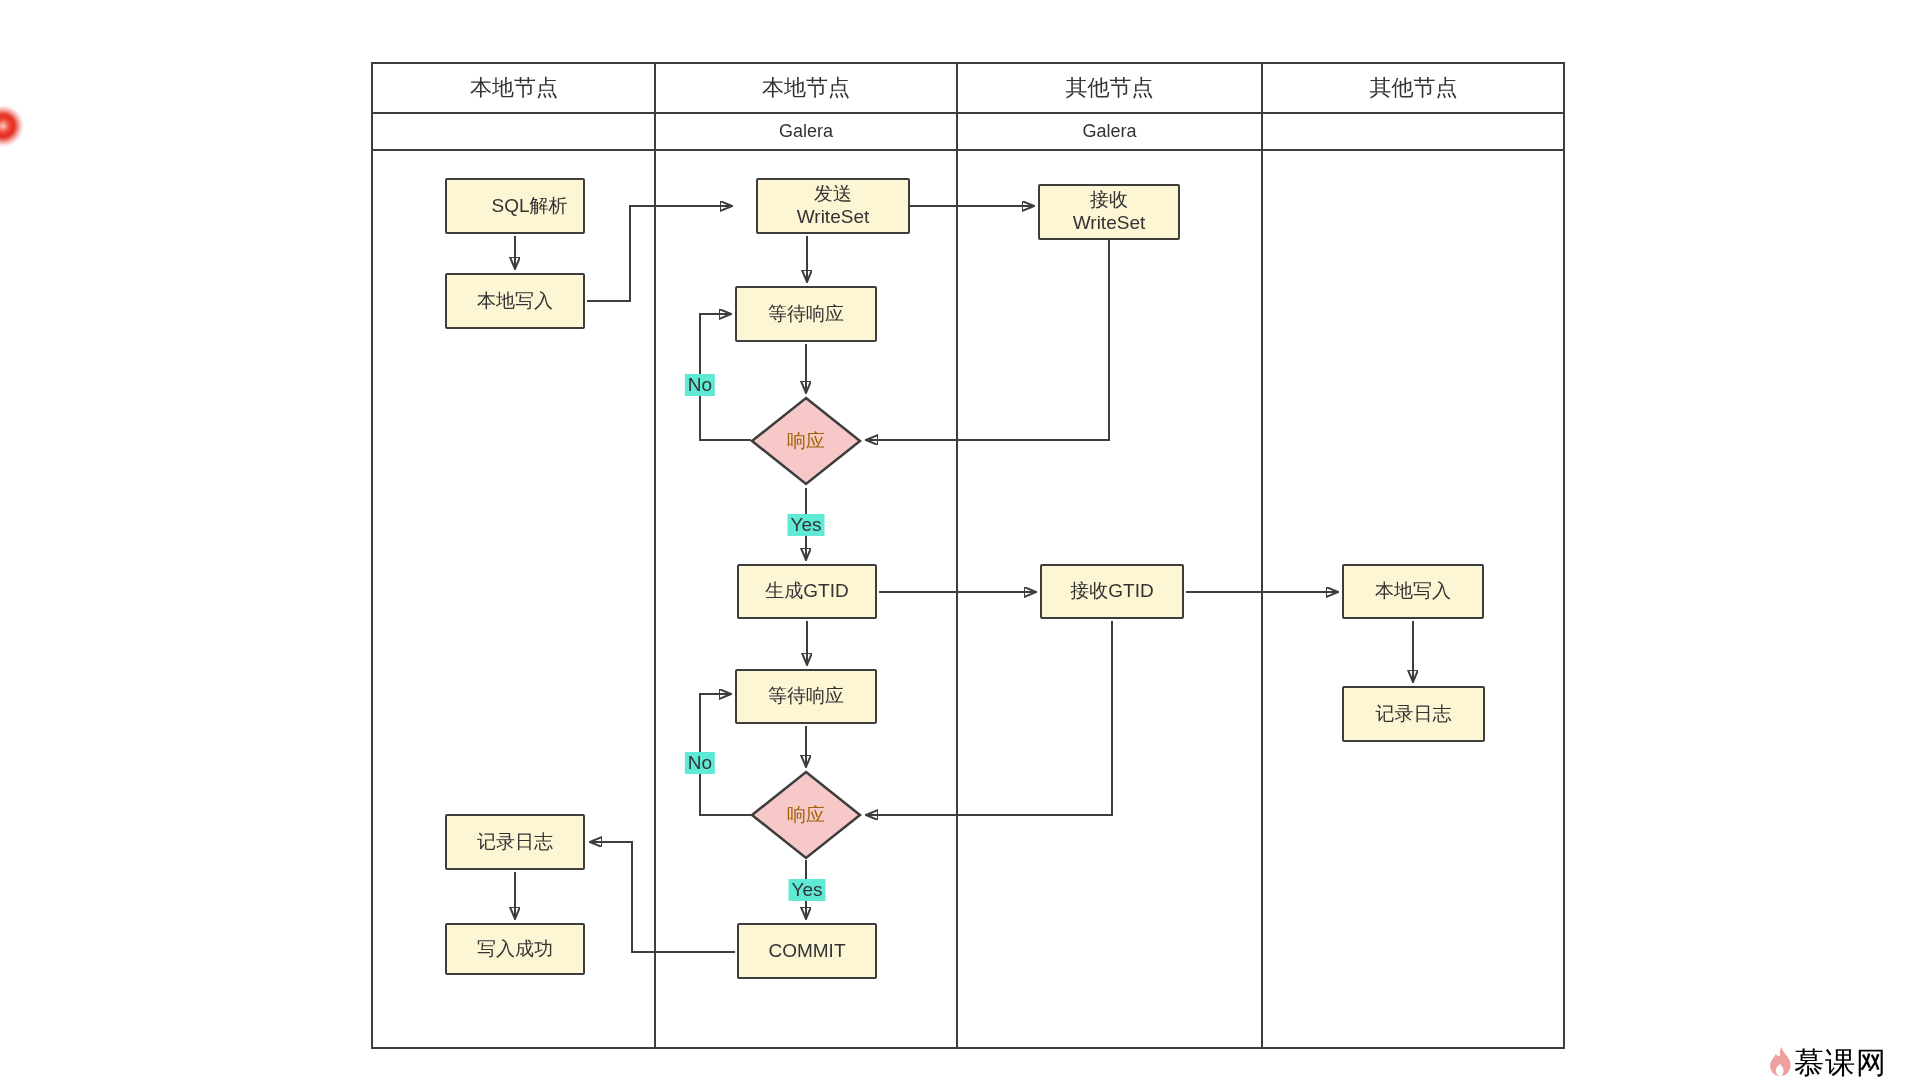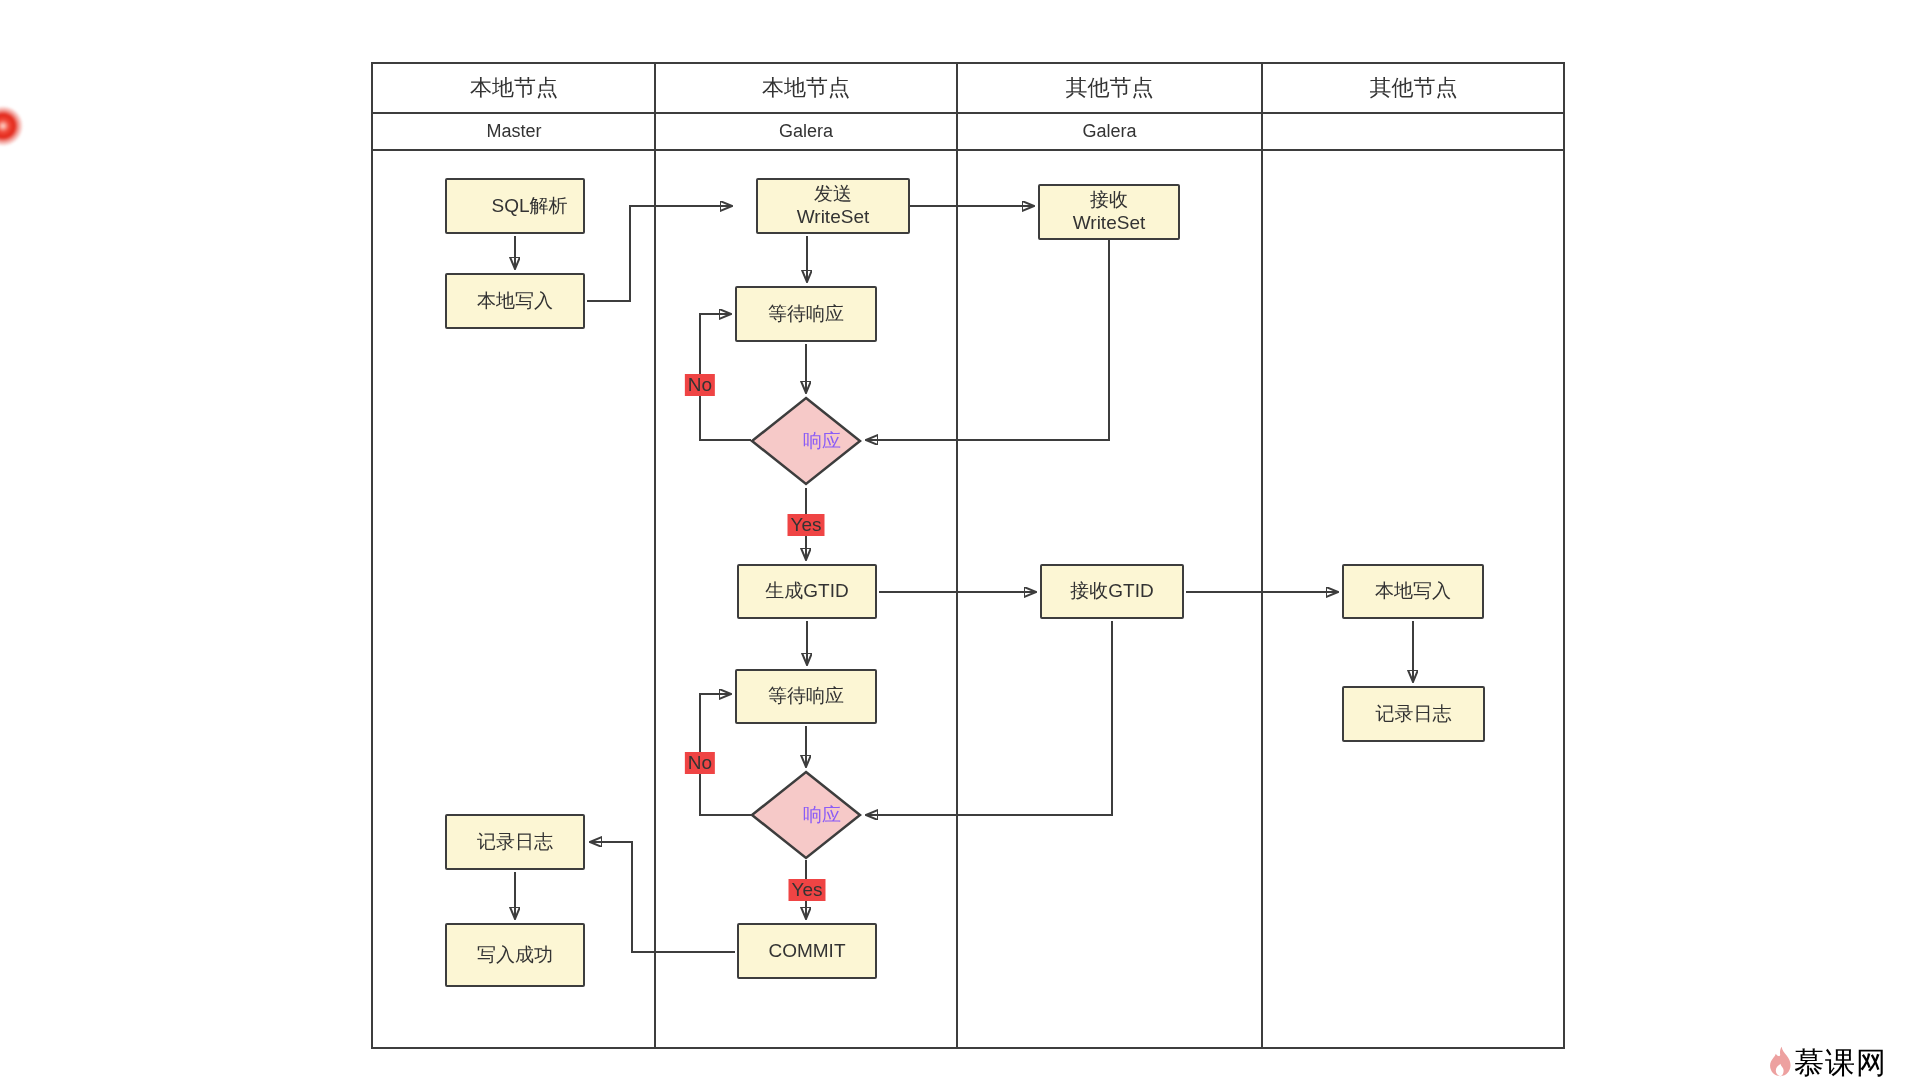--- a/index.html
+++ b/index.html
@@ -15,24 +15,24 @@
   .hdr{position:absolute;display:flex;align-items:center;justify-content:center;
     color:#333333;}
   .hdr.row1{top:52px;height:48px;font-size:22px;}
   .hdr.row2{top:102px;height:35px;font-size:18px;}
   
   .node{position:absolute;background:#fcf6d4;border:2px solid #3d3d3d;border-radius:2px;
     box-sizing:border-box;display:flex;align-items:center;justify-content:center;
     text-align:center;font-size:19px;line-height:1.2;color:#333333;white-space:pre-line;}
   .diamond{position:absolute;width:112px;height:90px;}
   .diamond svg{position:absolute;left:0;top:0;}
-  .diamond .dlabel{position:absolute;left:16px;top:0;width:100%;height:100%;
-    display:flex;align-items:center;justify-content:center;font-size:19px;color:#8b5cf6;}
+  .diamond .dlabel{position:absolute;left:0;top:0;width:100%;height:100%;
+    display:flex;align-items:center;justify-content:center;font-size:19px;color:#a16207;}
   
-  .elbl{position:absolute;transform:translate(-50%,-50%);background:#ef4444;
+  .elbl{position:absolute;transform:translate(-50%,-50%);background:#5eead4;
     padding:0 3px;font-size:19px;color:#333333;}
   
   .edges{position:absolute;left:0;top:0;}
   .edges path{fill:none;stroke:#3d3d3d;stroke-width:2px;}
   
   .reddot{position:absolute;left:-17px;top:94px;width:40px;height:40px;border-radius:50%;
     background:radial-gradient(circle,#ffd9cf 0%,#f0493a 22%,#e2281a 40%,
       rgba(226,40,26,0.45) 55%,rgba(226,40,26,0) 72%);
     filter:blur(1px);}
   
@@ -52,21 +52,20 @@
   <div class="vline" style="left:956px;"></div>
   <div class="vline" style="left:1261px;"></div>
   <div class="hline" style="top:100px;"></div>
   <div class="hline" style="top:137px;"></div>
 
   <div class="hdr row1" style="left:373px;width:282px;">本地节点</div>
   <div class="hdr row1" style="left:655px;width:302px;">本地节点</div>
   <div class="hdr row1" style="left:957px;width:305px;">其他节点</div>
   <div class="hdr row1" style="left:1262px;width:303px;">其他节点</div>
 
-  <div class="hdr row2" style="left:373px;width:282px;">Master</div>
   <div class="hdr row2" style="left:655px;width:302px;">Galera</div>
   <div class="hdr row2" style="left:957px;width:305px;">Galera</div>
 
   <svg class="edges" width="1920" height="1080">
     <defs>
       <marker id="ah" markerUnits="userSpaceOnUse" markerWidth="13" markerHeight="11" refX="12" refY="5" orient="auto">
         <path d="M0,0 L12,5 L0,10 Z" fill="#3d3d3d" stroke="none"></path>
       </marker>
     </defs>
     <path d="M515,224 L515,257" marker-end="url(#ah)"></path>
@@ -85,21 +84,21 @@
     <path d="M751,803 L700,803 L700,682 L731,682" marker-end="url(#ah)"></path>
     <path d="M806,848 L806,907" marker-end="url(#ah)"></path>
     <path d="M735,940 L632,940 L632,830 L590,830" marker-end="url(#ah)"></path>
     <path d="M515,860 L515,907" marker-end="url(#ah)"></path>
     <path d="M1413,609 L1413,670" marker-end="url(#ah)"></path>
   </svg>
 
   <div class="node" style="left:445px;top:166px;width:140px;height:56px;padding-left:29px;">SQL解析</div>
   <div class="node" style="left:445px;top:261px;width:140px;height:56px;">本地写入</div>
   <div class="node" style="left:445px;top:802px;width:140px;height:56px;">记录日志</div>
-  <div class="node" style="left:445px;top:911px;width:140px;height:64px;">写入成功</div>
+  <div class="node" style="left:445px;top:911px;width:140px;height:52px;">写入成功</div>
 
   <div class="node" style="left:756px;top:166px;width:154px;height:56px;">发送
 WriteSet</div>
   <div class="node" style="left:735px;top:274px;width:142px;height:56px;">等待响应</div>
   <div class="node" style="left:737px;top:552px;width:140px;height:55px;">生成GTID</div>
   <div class="node" style="left:735px;top:657px;width:142px;height:55px;">等待响应</div>
   <div class="node" style="left:737px;top:911px;width:140px;height:56px;">COMMIT</div>
 
   <div class="node" style="left:1038px;top:172px;width:142px;height:56px;">接收
 WriteSet</div>

